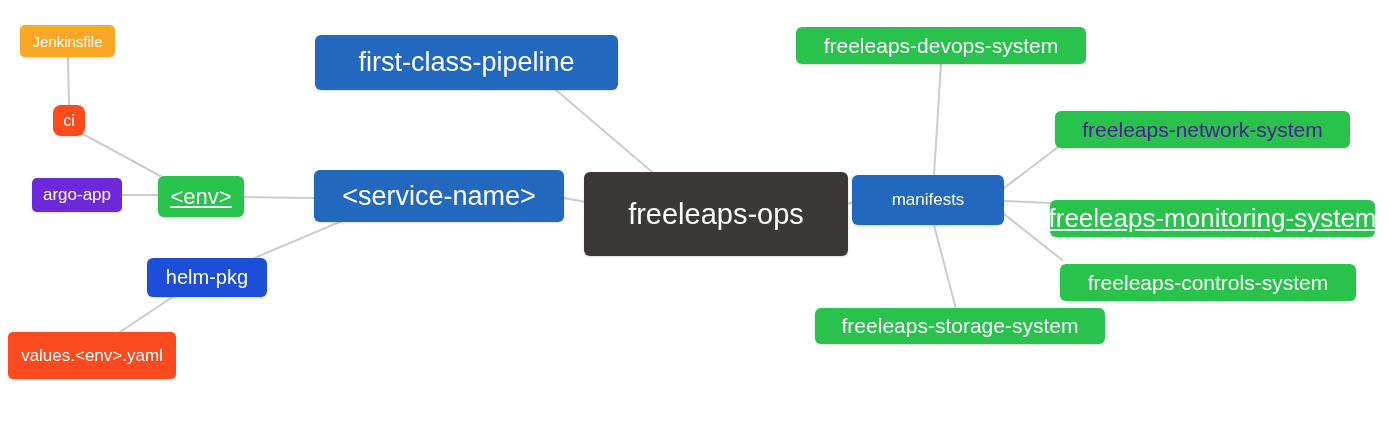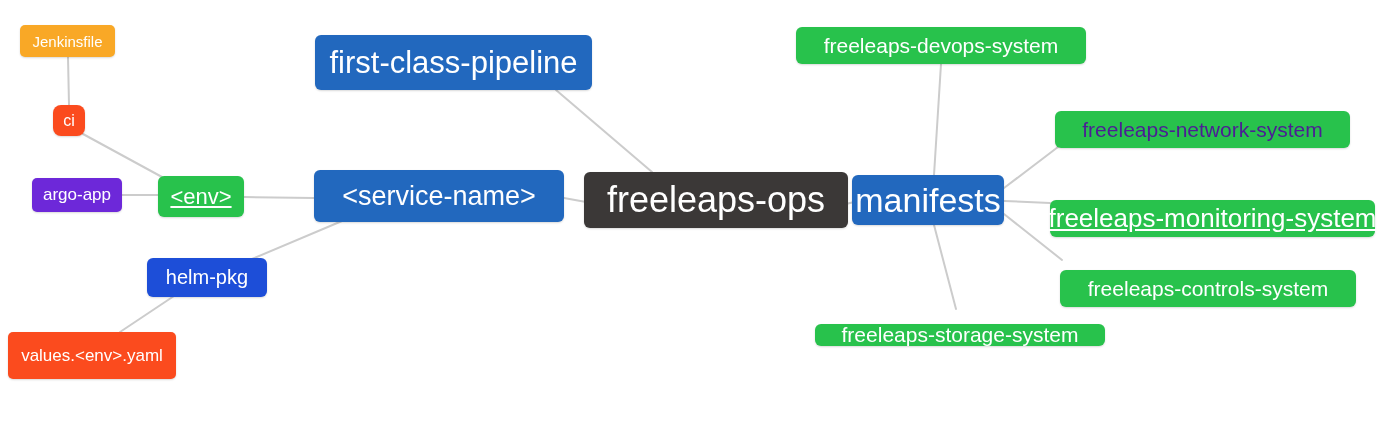--- a/index.html
+++ b/index.html
@@ -19,29 +19,29 @@
     box-shadow:0 1px 2px rgba(0,0,0,0.15);
     cursor:default;
   }
   
   #n-jenkinsfile{left:20px;top:25px;width:95px;height:32px;font-size:15px;border-radius:5px;}
   #n-ci{left:53px;top:105px;width:32px;height:31px;font-size:16px;border-radius:8px;}
   #n-argo-app{left:32px;top:178px;width:90px;height:34px;font-size:17px;border-radius:5px;}
   #n-env{left:158px;top:176px;width:86px;height:41px;font-size:22px;}
   #n-helm-pkg{left:147px;top:258px;width:120px;height:39px;font-size:20px;}
   #n-values{left:8px;top:332px;width:168px;height:47px;font-size:17px;border-radius:5px;}
-  #n-fcp{left:315px;top:35px;width:277px;height:55px;font-size:31px;}
+  #n-fcp{left:315px;top:35px;width:303px;height:55px;font-size:27px;}
   #n-service{left:314px;top:170px;width:250px;height:52px;font-size:27px;}
-  #n-root{left:584px;top:172px;width:264px;height:56px;font-size:36px;}
-  #n-manifests{left:852px;top:175px;width:152px;height:50px;font-size:34px;}
+  #n-root{left:584px;top:172px;width:264px;height:84px;font-size:29px;}
+  #n-manifests{left:852px;top:175px;width:152px;height:50px;font-size:17px;}
   #n-devops{left:796px;top:27px;width:290px;height:37px;font-size:21px;}
   #n-network{left:1055px;top:111px;width:295px;height:37px;font-size:21px;}
   #n-monitoring{left:1050px;top:200px;width:325px;height:37px;font-size:26px;text-decoration:underline;}
-  #n-controls{left:1060px;top:270px;width:296px;height:37px;font-size:21px;}
-  #n-storage{left:815px;top:324px;width:290px;height:22px;font-size:21px;}
+  #n-controls{left:1060px;top:264px;width:296px;height:37px;font-size:21px;}
+  #n-storage{left:815px;top:308px;width:290px;height:36px;font-size:21px;}
 </style>
 </head>
 <body>
 
 <div class="canvas">
 
   <svg class="edges" width="1390" height="421">
     <line x1="68" y1="57" x2="69" y2="105" stroke-width="2" stroke-linecap="round" stroke="#CCCCCC"></line>
     <line x1="83" y1="134" x2="162" y2="177" stroke-width="2" stroke-linecap="round" stroke="#CCCCCC"></line>
     <line x1="122" y1="195" x2="158" y2="195" stroke-width="2" stroke-linecap="round" stroke="#CCCCCC"></line>

